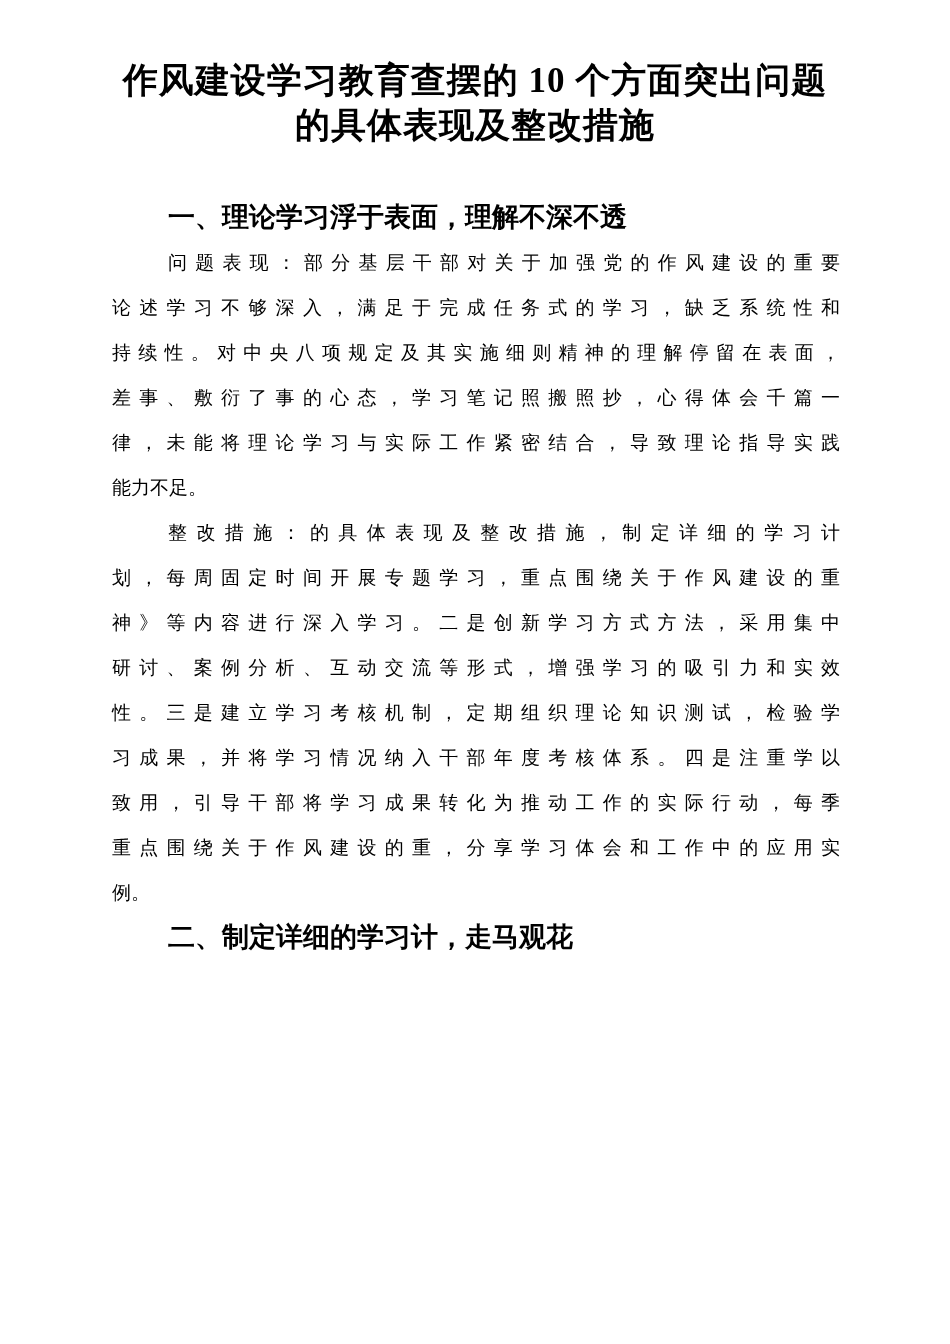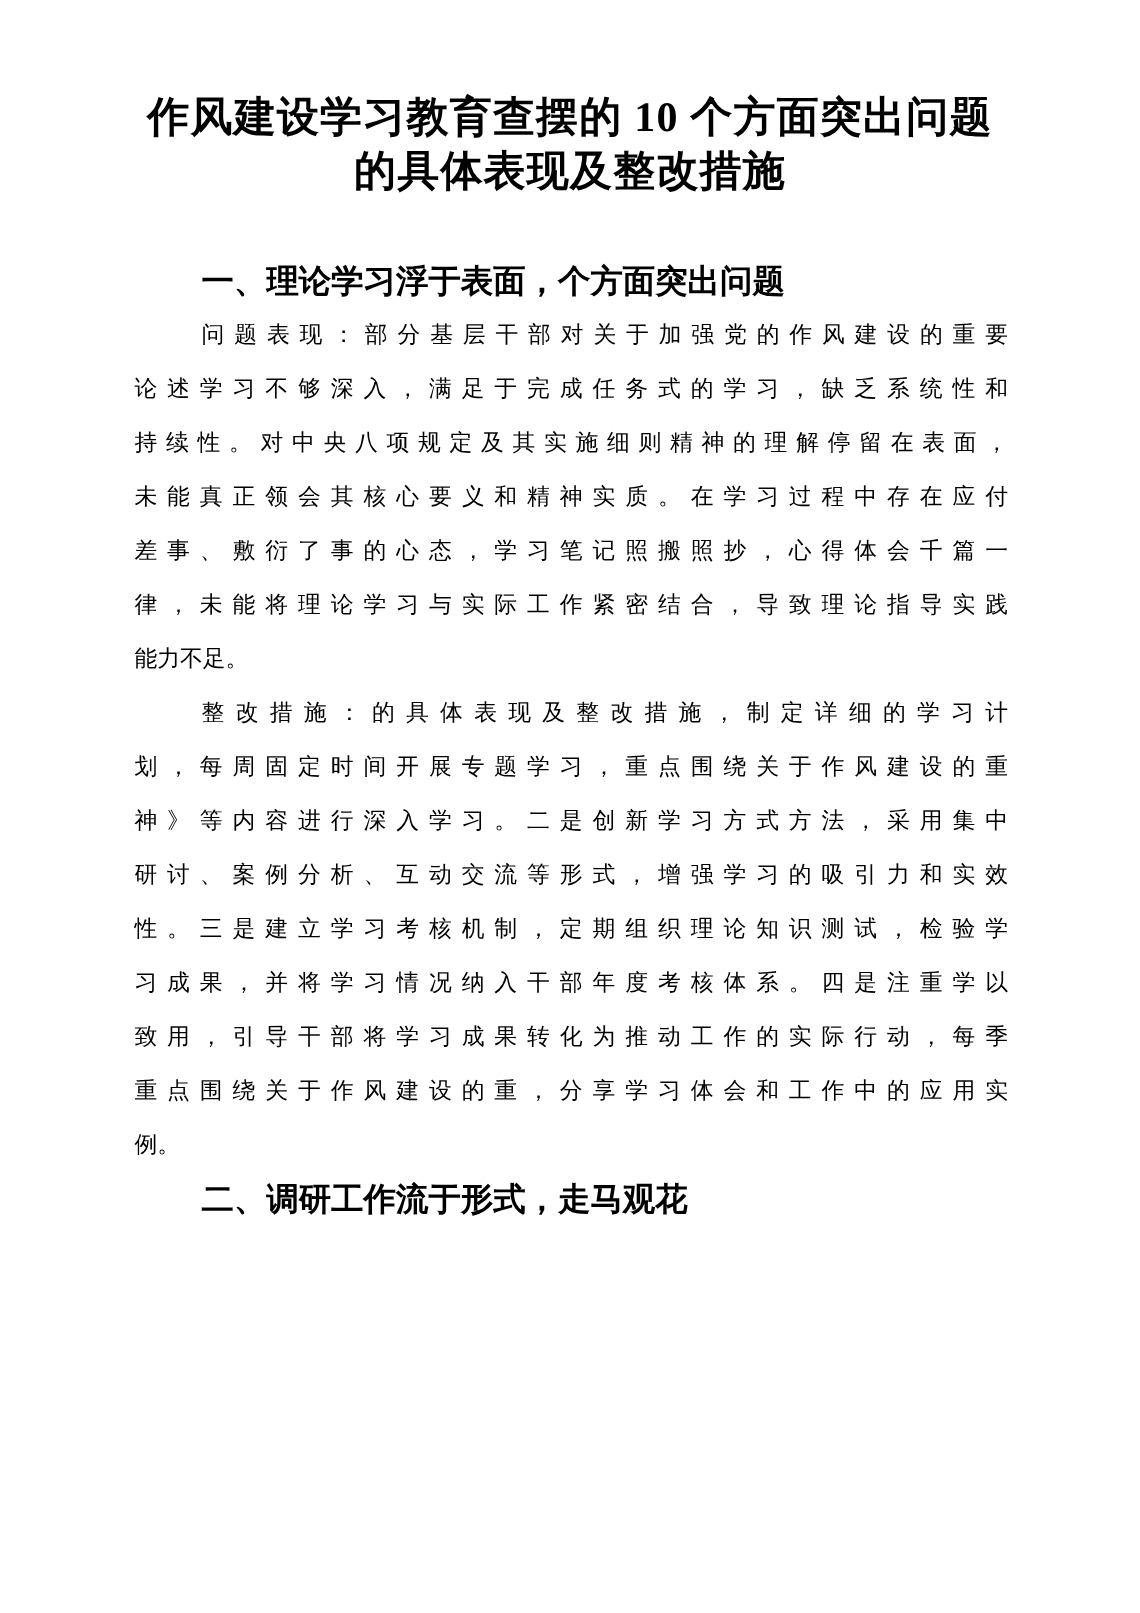--- a/index.html
+++ b/index.html
@@ -10,21 +10,21 @@
   .page {
     position: relative;
     width: 950px;
     height: 1344px;
     background: #ffffff;
     color: #000000;
     overflow: hidden;
     font-family: "Liberation Serif", "DejaVu Serif", serif;
   }
   .doc-title {
-    padding-top: 75px;
+    padding-top: 58px;
     text-align: center;
     font-family: "Liberation Serif", "DejaVu Serif", serif;
     font-weight: bold;
     font-size: 35px;
     line-height: 45px;
     letter-spacing: 1px;
   }
   .doc-body {
     margin: 47px 110px 0 112px; 
   }
@@ -56,36 +56,35 @@
 
 <div class="page">
 
   <header class="doc-title">
     <div class="title-line">作风建设学习教育查摆的 10 个方面突出问题</div>
     <div class="title-line">的具体表现及整改措施</div>
   </header>
 
   <main class="doc-body">
 
-    <div class="line heading">一、理论学习浮于表面，个方面突出问题</div>
+    <div class="line heading">一、理论学习浮于表面，理解不深不透</div>
 
     <div class="line indent">问题表现：部分基层干部对关于加强党的作风建设的重要</div>
     <div class="line">论述学习不够深入，满足于完成任务式的学习，缺乏系统性和</div>
     <div class="line">持续性。对中央八项规定及其实施细则精神的理解停留在表面，</div>
-    <div class="line">未能真正领会其核心要义和精神实质。在学习过程中存在应付</div>
     <div class="line">差事、敷衍了事的心态，学习笔记照搬照抄，心得体会千篇一</div>
     <div class="line">律，未能将理论学习与实际工作紧密结合，导致理论指导实践</div>
     <div class="line last">能力不足。</div>
 
     <div class="line indent">整改措施：的具体表现及整改措施，制定详细的学习计</div>
     <div class="line">划，每周固定时间开展专题学习，重点围绕关于作风建设的重</div>
     <div class="line">神》等内容进行深入学习。二是创新学习方式方法，采用集中</div>
     <div class="line">研讨、案例分析、互动交流等形式，增强学习的吸引力和实效</div>
     <div class="line">性。三是建立学习考核机制，定期组织理论知识测试，检验学</div>
     <div class="line">习成果，并将学习情况纳入干部年度考核体系。四是注重学以</div>
     <div class="line">致用，引导干部将学习成果转化为推动工作的实际行动，每季</div>
     <div class="line">重点围绕关于作风建设的重，分享学习体会和工作中的应用实</div>
     <div class="line last">例。</div>
 
-    <div class="line heading">二、调研工作流于形式，走马观花</div>
+    <div class="line heading">二、制定详细的学习计，走马观花</div>
 
   </main>
 </div>
 
 </body></html>

